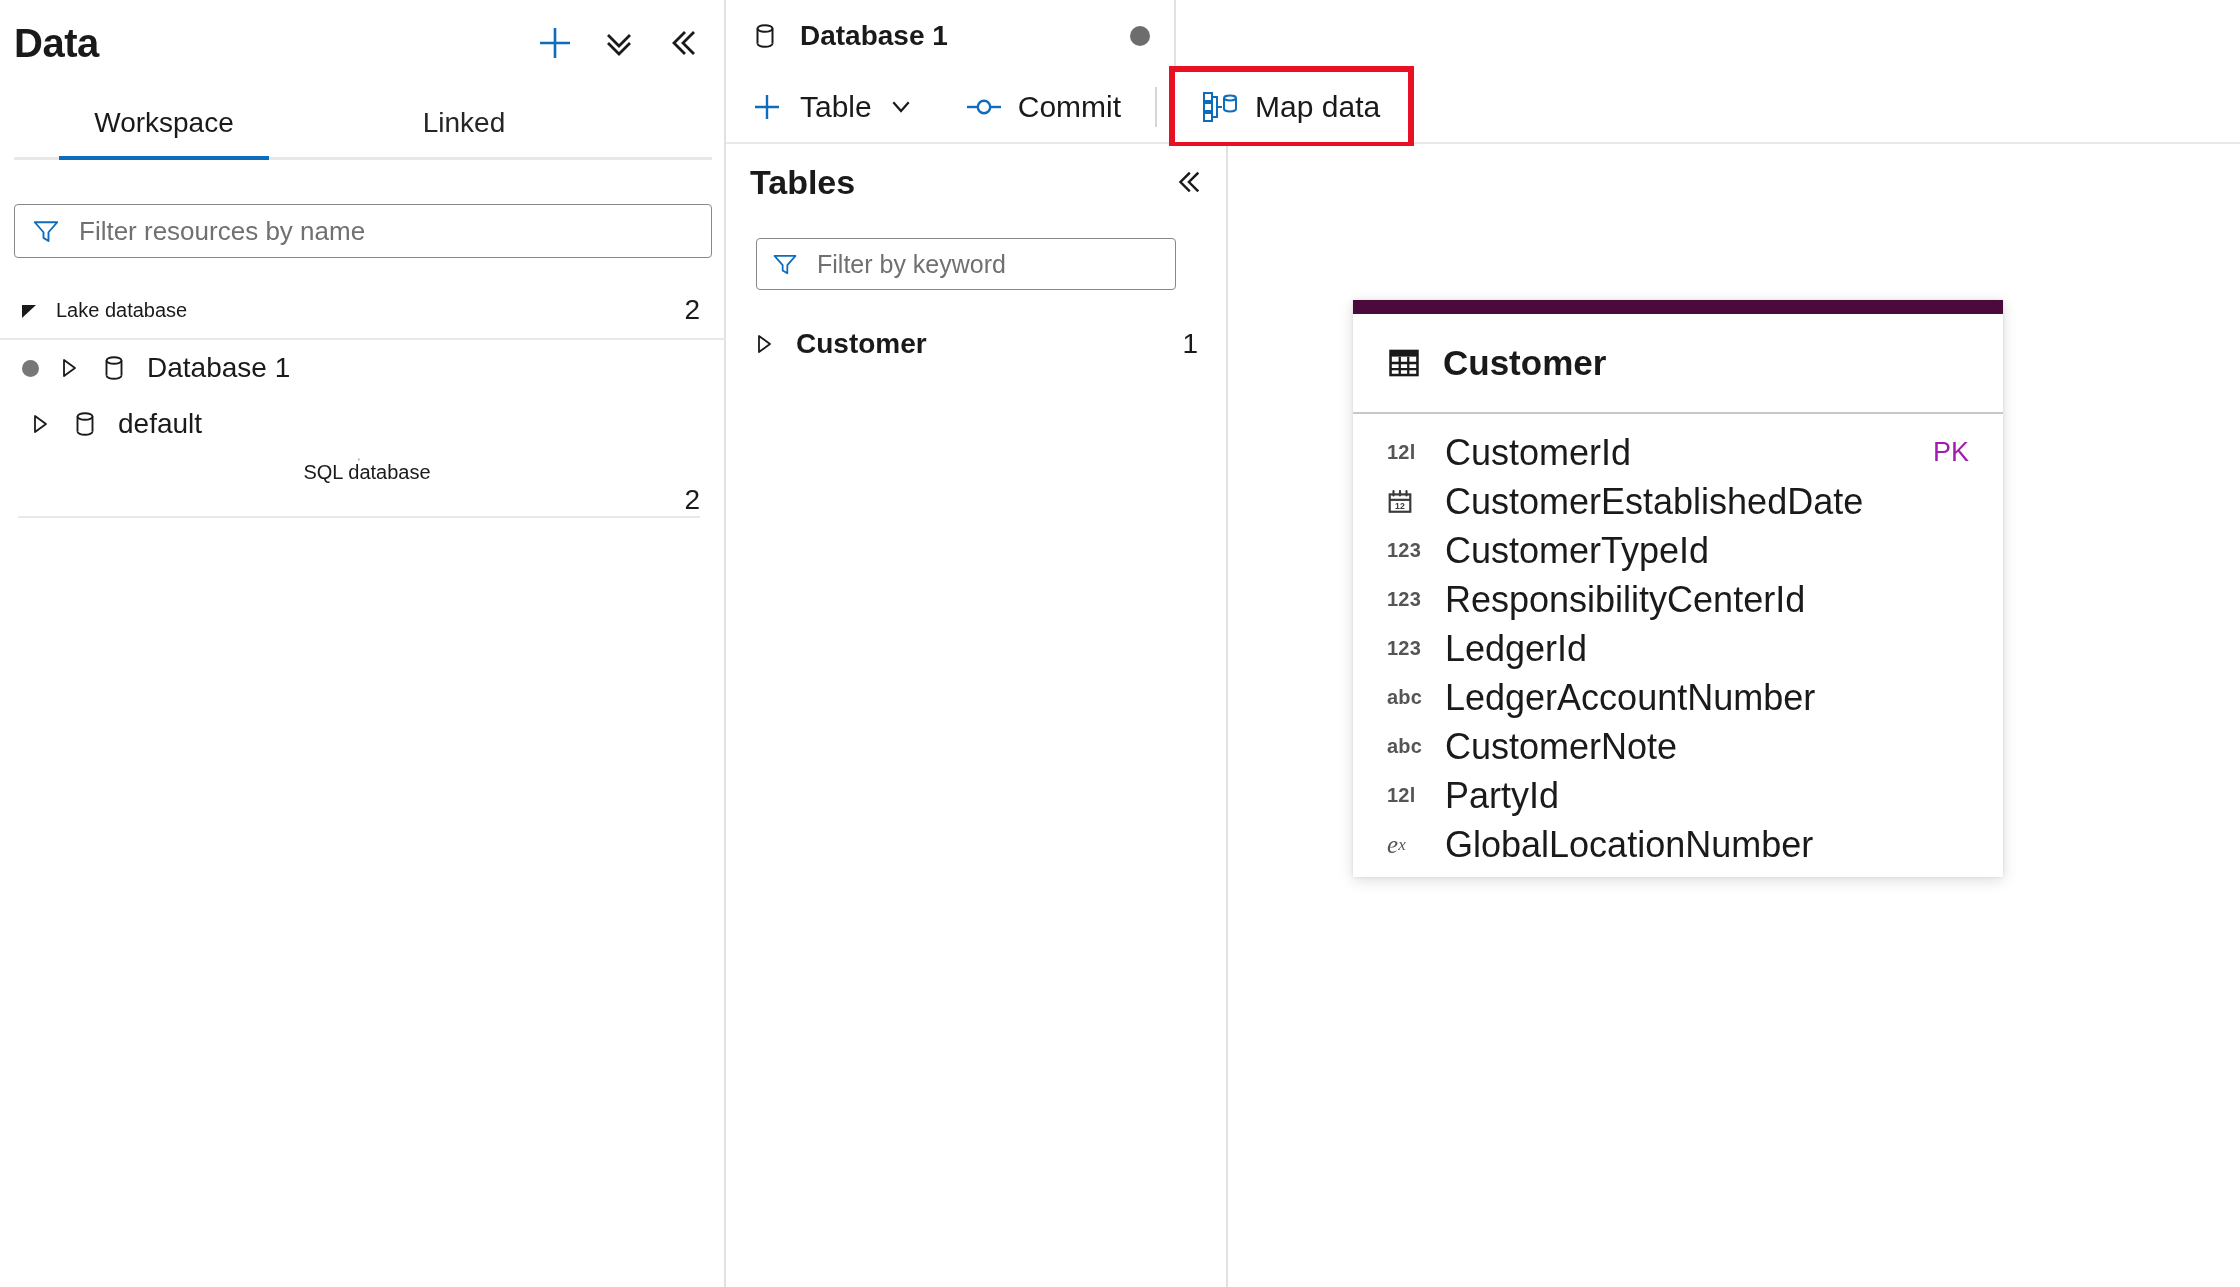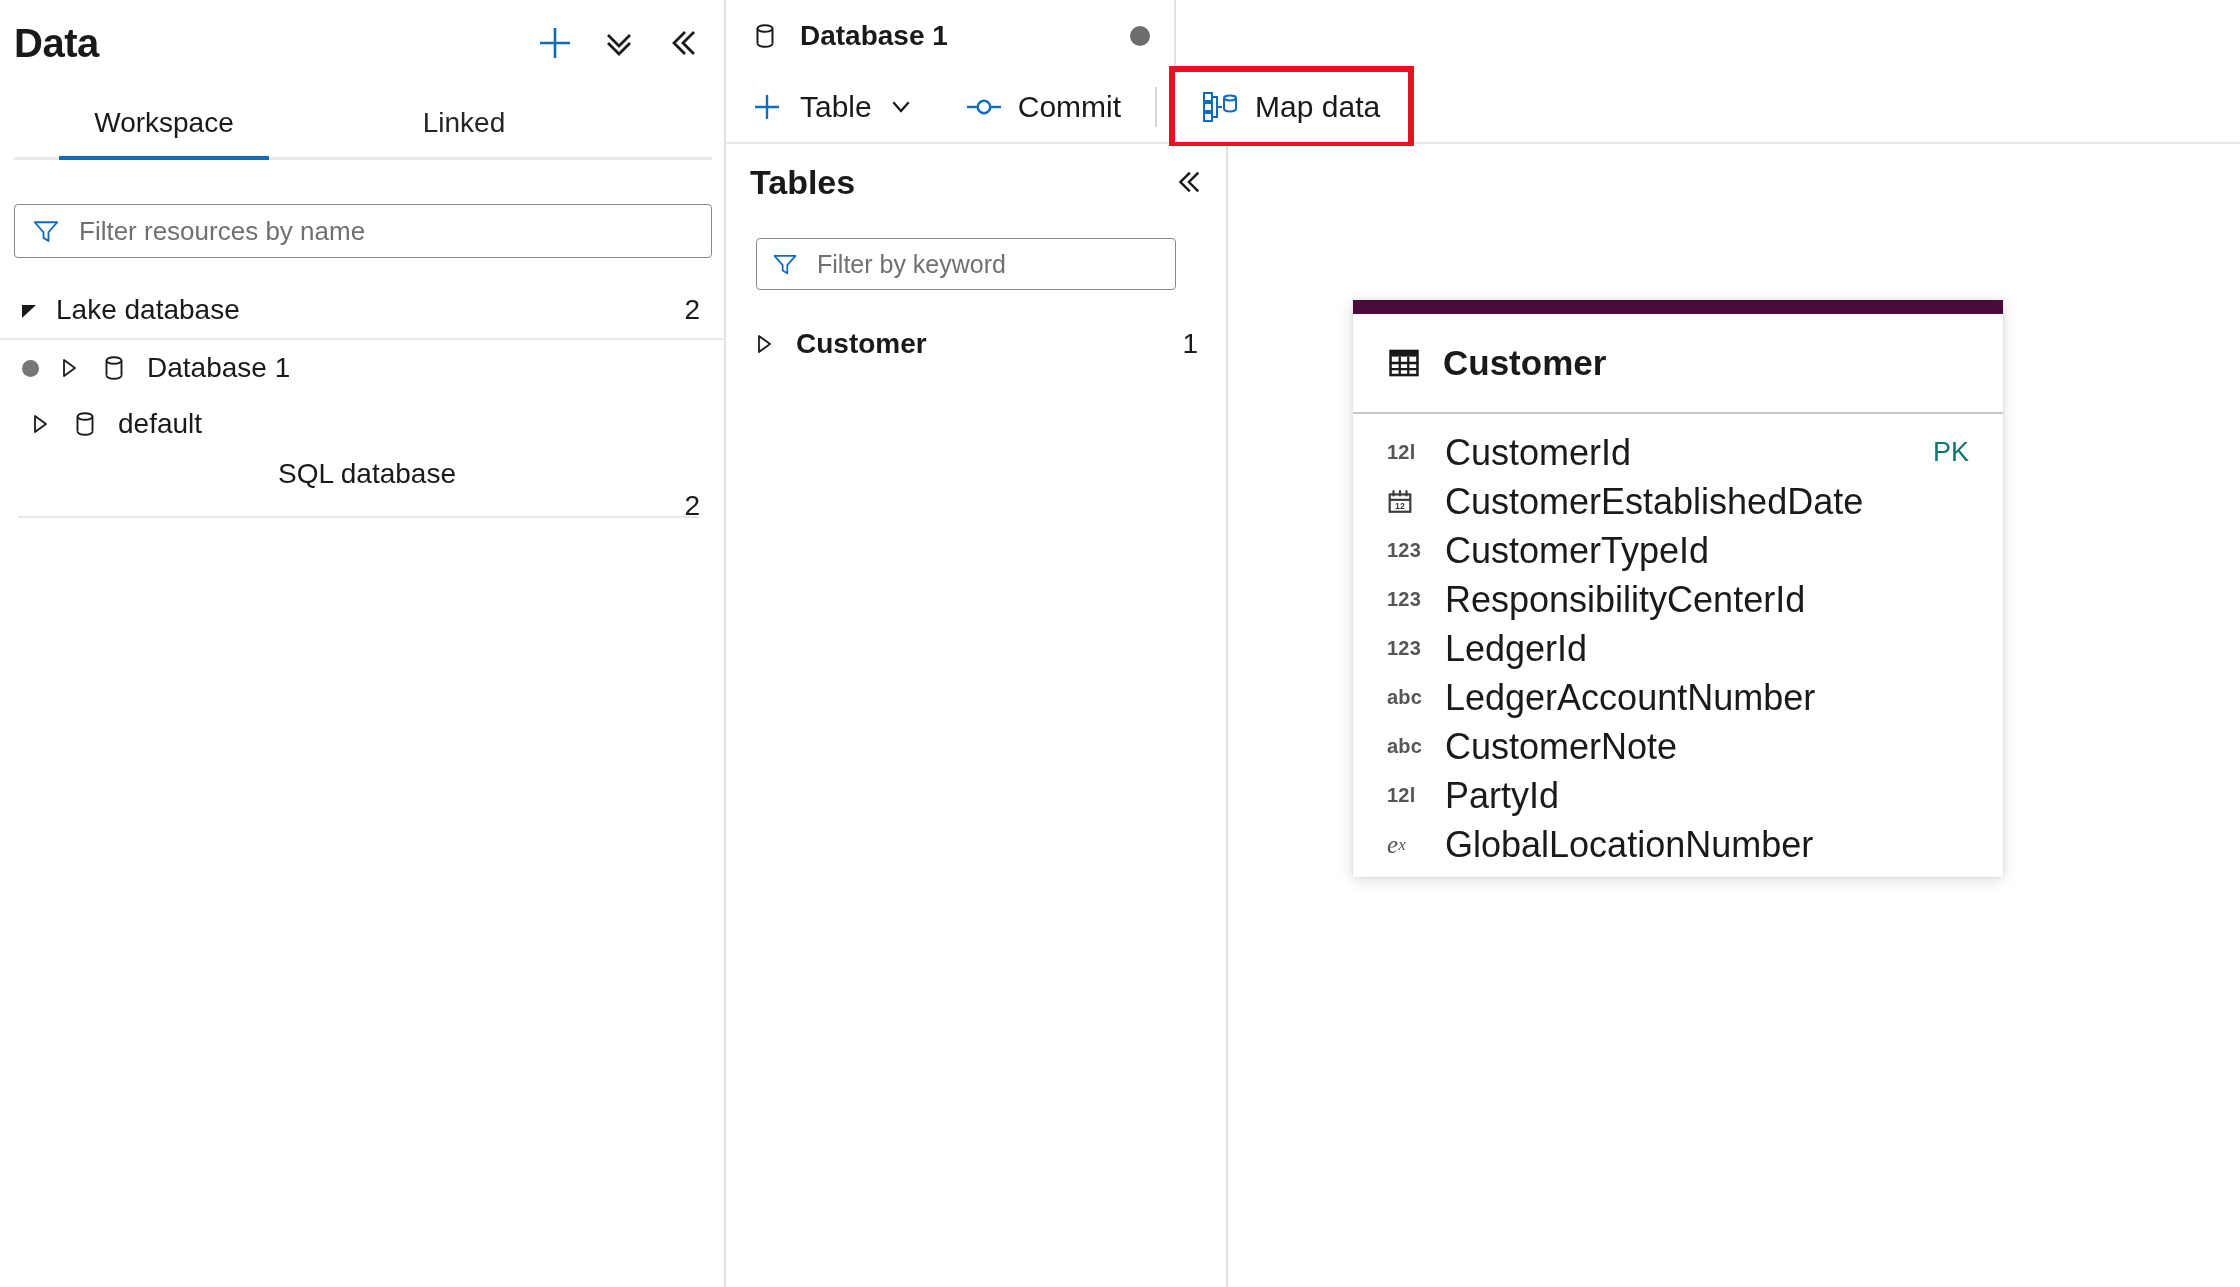--- a/index.html
+++ b/index.html
@@ -107,21 +107,21 @@
     display: flex;
     align-items: center;
     padding-left: 18px;
     padding-right: 26px;
     border-bottom: 2px solid #e8e8e8;
     cursor: pointer;
   }
   .tree-group-row.nb { border-bottom: none; }
   .tree-group-label {
     margin-left: 16px;
-    font-size: 28px;
+    font-size: 20px;
     color: #1a1a1a;
   }
   .tree-count {
     margin-left: auto;
     font-size: 28px;
     color: #1a1a1a;
   }
   .tree-child-row {
     position: relative;
     height: 56px;
@@ -332,21 +332,21 @@
   }
   .col-name {
     margin-left: 16px;
     font-size: 36px;
     color: #1a1a1a;
     white-space: nowrap;
   }
   .col-key {
     margin-left: auto;
     font-size: 27px;
-    color: #0f766e;
+    color: #a21caf;
   }
   .see-less {
     height: 78px;
     display: flex;
     align-items: center;
     padding: 0 34px;
     cursor: pointer;
   }
   .see-less-label {
     font-size: 28px;

